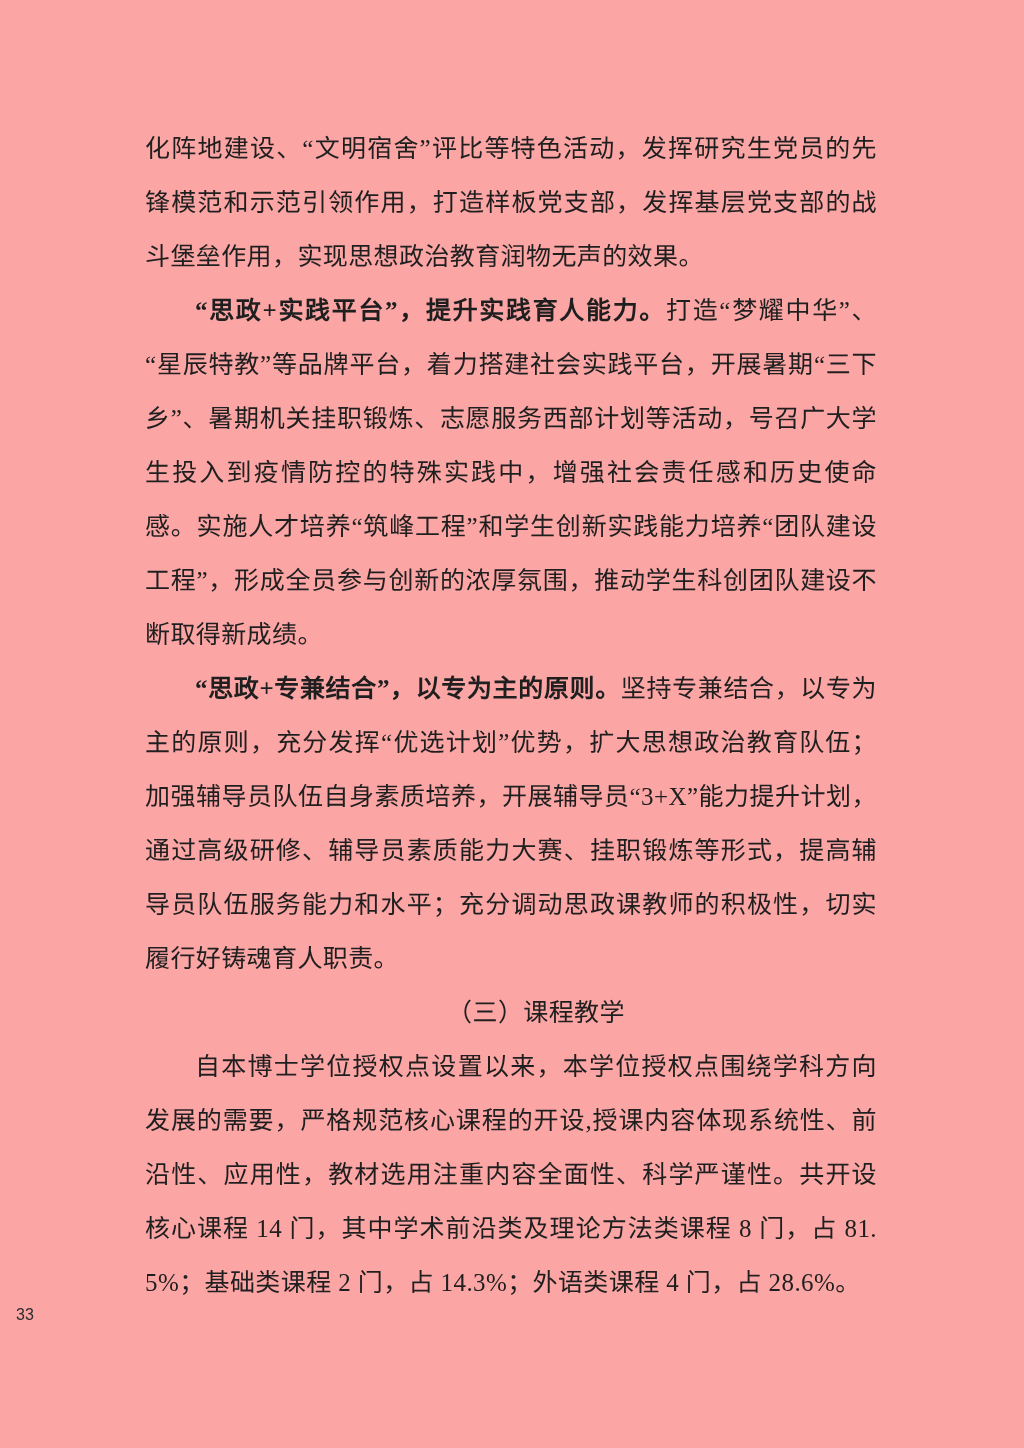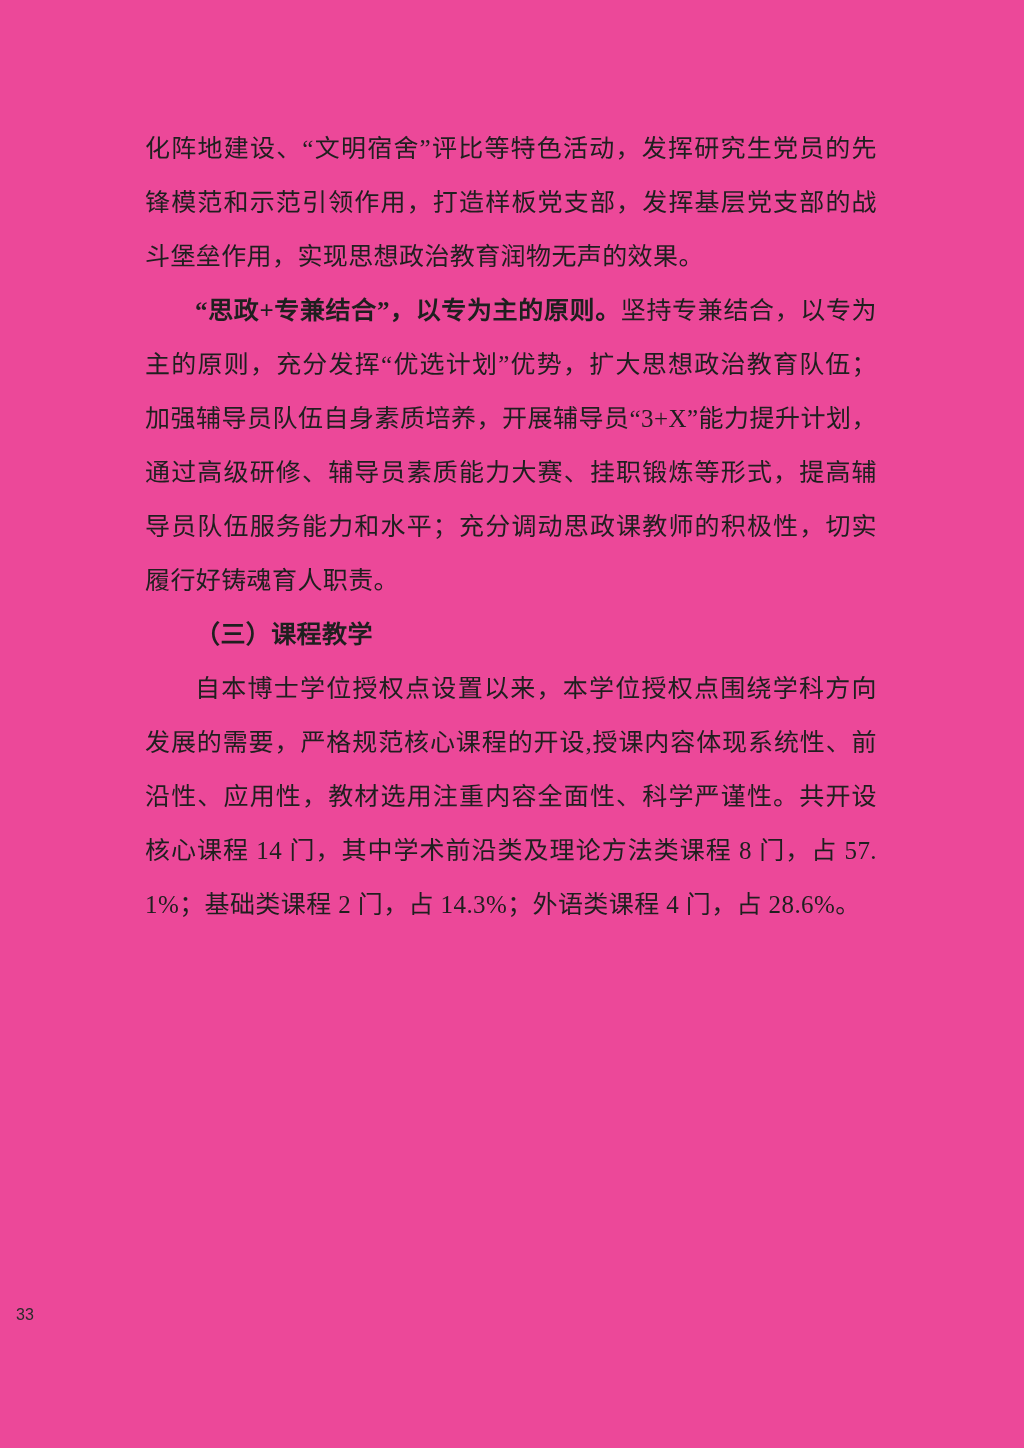--- a/index.html
+++ b/index.html
@@ -10,43 +10,43 @@
   body {
     width: 1024px;
     height: 1448px;
     position: relative;
     overflow: hidden;
     font-family: "Liberation Serif", "DejaVu Serif", serif;
   }
   .doc-page {
     position: absolute;
     inset: 0;
-    background: #ec4899;
+    background: #fca5a5;
   }
   .doc-body {
     position: absolute;
     left: 145px;
     top: 122px;
     width: 732px;
   }
   .para {
     margin: 0;
     font-size: 25px;
     line-height: 54px;
     letter-spacing: 0.4px;
     color: #1f1f1f;
     text-align: justify;
     word-break: break-all;
   }
   .para.indent {
     text-indent: 2em;
   }
   .para.heading {
-    font-weight: bold;
-    text-align: left;
+    font-weight: normal;
+    text-align: center;
   }
   .para .lead {
     font-weight: bold;
   }
   .page-footer {
     position: absolute;
     left: 16px;
     top: 1306px;
     width: 100%;
     text-align: left;
@@ -56,20 +56,21 @@
     font-size: 16px;
     color: #2b2b2b;
   }
 </style>
 </head>
 <body>
 
 <main class="doc-page">
   <section class="doc-body" id="doc-body">
       <p class="para"><span>化阵地建设、“文明宿舍”评比等特色活动，发挥研究生党员的先锋模范和示范引领作用，打造样板党支部，发挥基层党支部的战斗堡垒作用，实现思想政治教育润物无声的效果。</span></p>
+      <p class="para indent"><strong class="lead">“思政+实践平台”，提升实践育人能力。</strong><span>打造“梦耀中华”、“星辰特教”等品牌平台，着力搭建社会实践平台，开展暑期“三下乡”、暑期机关挂职锻炼、志愿服务西部计划等活动，号召广大学生投入到疫情防控的特殊实践中，增强社会责任感和历史使命感。实施人才培养“筑峰工程”和学生创新实践能力培养“团队建设工程”，形成全员参与创新的浓厚氛围，推动学生科创团队建设不断取得新成绩。</span></p>
       <p class="para indent"><strong class="lead">“思政+专兼结合”，以专为主的原则。</strong><span>坚持专兼结合，以专为主的原则，充分发挥“优选计划”优势，扩大思想政治教育队伍；加强辅导员队伍自身素质培养，开展辅导员“3+X”能力提升计划，通过高级研修、辅导员素质能力大赛、挂职锻炼等形式，提高辅导员队伍服务能力和水平；充分调动思政课教师的积极性，切实履行好铸魂育人职责。</span></p>
       <p class="para indent heading"><span>（三）课程教学</span></p>
-      <p class="para indent"><span>自本博士学位授权点设置以来，本学位授权点围绕学科方向发展的需要，严格规范核心课程的开设,授课内容体现系统性、前沿性、应用性，教材选用注重内容全面性、科学严谨性。共开设核心课程 14 门，其中学术前沿类及理论方法类课程 8 门，占 57.1%；基础类课程 2 门，占 14.3%；外语类课程 4 门，占 28.6%。</span></p>
+      <p class="para indent"><span>自本博士学位授权点设置以来，本学位授权点围绕学科方向发展的需要，严格规范核心课程的开设,授课内容体现系统性、前沿性、应用性，教材选用注重内容全面性、科学严谨性。共开设核心课程 14 门，其中学术前沿类及理论方法类课程 8 门，占 81.5%；基础类课程 2 门，占 14.3%；外语类课程 4 门，占 28.6%。</span></p>
     </section>
   <footer class="page-footer">
     <span class="page-number">33</span>
   </footer>
 </main>
 
 </body></html>

